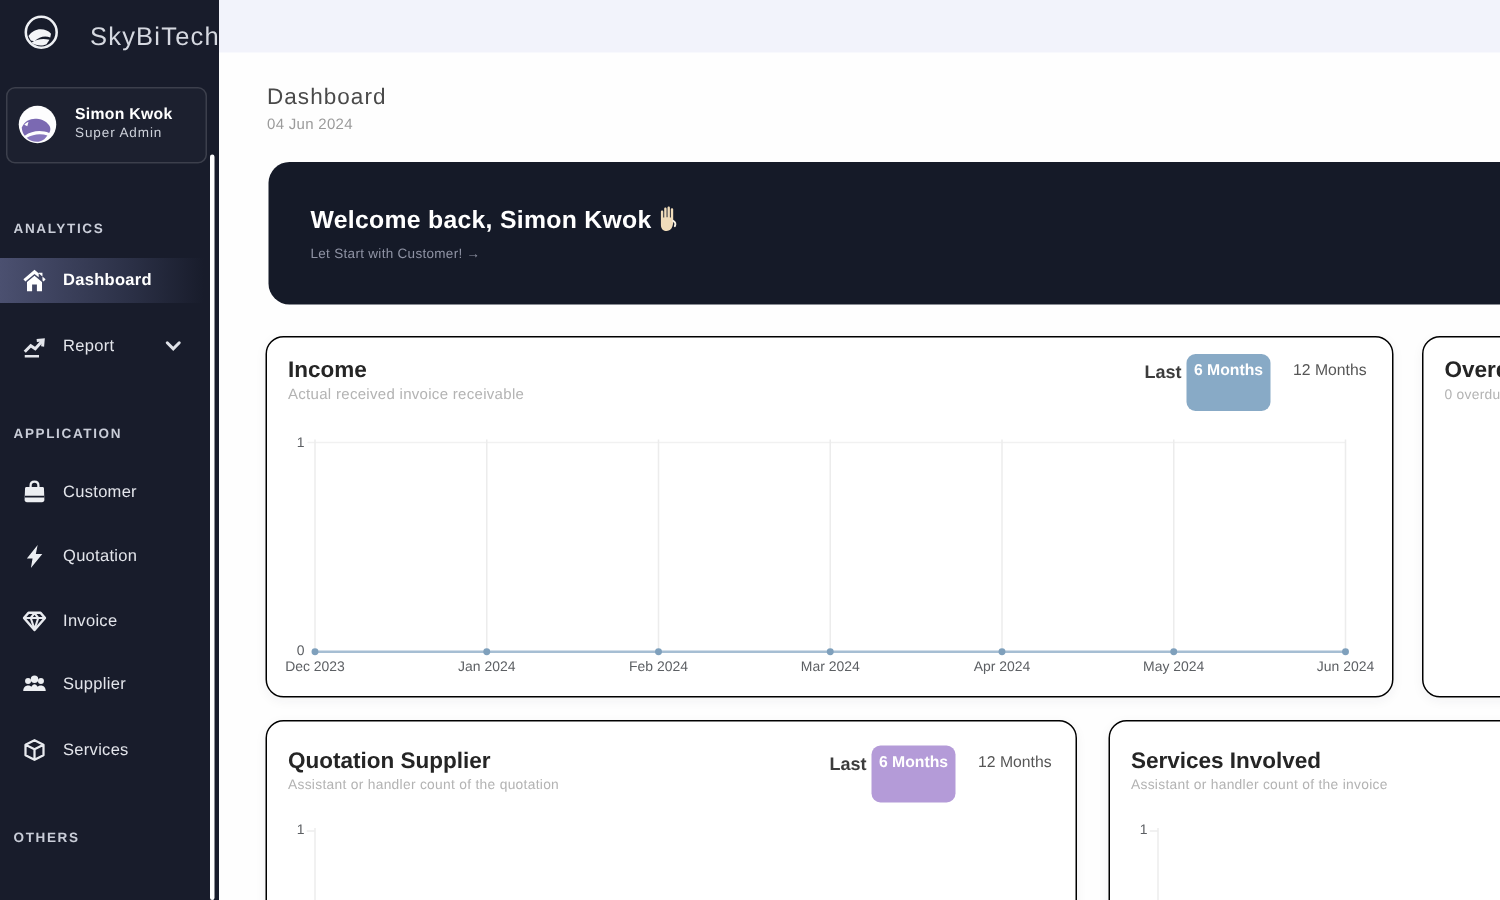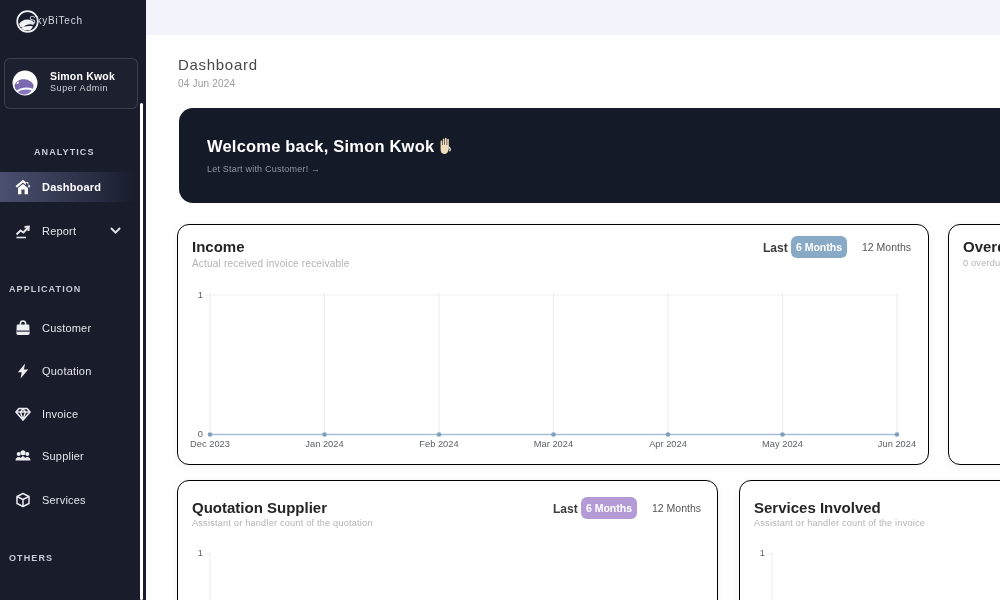--- a/index.html
+++ b/index.html
@@ -1,21 +1,21 @@
 <!DOCTYPE html>
 <html><head>
 <meta charset="utf-8">
 <style>
 * { margin:0; padding:0; box-sizing:border-box; }
 html,body { width:1000px; height:600px; overflow:hidden; font-family:"Liberation Sans", sans-serif; background:#fff; }
 .abs { position:absolute; }
 
 
 #sidebar { position:absolute; left:0; top:0; width:146px; height:600px; background:#181c2b; overflow:hidden; }
-#logo-txt { position:absolute; left:29px; top:15px; font-size:10px; color:#d5d8e0; letter-spacing:0.8px; font-weight:500; }
+#logo-txt { position:absolute; left:60px; top:15px; font-size:17px; color:#d5d8e0; letter-spacing:0.8px; font-weight:500; }
 #usercard { position:absolute; left:4px; top:58px; width:134px; height:51px; border:1px solid rgba(255,255,255,0.14); border-radius:6px; background:rgba(255,255,255,0.02); }
 #uname { position:absolute; left:45px; top:11px; font-size:10.5px; font-weight:700; color:#fff; letter-spacing:0.2px; }
 #urole { position:absolute; left:45px; top:24px; font-size:9px; color:#cdd1da; letter-spacing:0.6px; }
 .sec { position:absolute; left:9px; font-size:9px; font-weight:700; color:#c9cdd8; letter-spacing:1.1px; }
 .nav { position:absolute; left:0; width:146px; height:30px; }
 .nav .ic { position:absolute; left:14.5px; top:50%; transform:translateY(-50%); width:16px; height:16px; }
 .nav .tx { position:absolute; left:42px; top:50%; transform:translateY(-50%); font-size:11px; color:#e3e5eb; font-weight:500; letter-spacing:0.2px; }
 .nav.active { background:linear-gradient(90deg, #4b5070 0%, #2b3046 60%, rgba(24,28,43,0) 93%); }
 .nav.active .tx { color:#fff; font-weight:700; }
 #scrollbar { position:absolute; left:140px; top:103px; width:3px; height:497px; background:#fff; border-radius:2px; }
@@ -25,21 +25,21 @@
 #topstrip { position:absolute; left:0; top:0; width:854px; height:35px; background:#f2f3fb; }
 #pagetitle { position:absolute; left:32px; top:56px; font-size:15px; font-weight:500; color:#4a4a4a; letter-spacing:0.7px; }
 #pagedate { position:absolute; left:32px; top:78px; font-size:10px; color:#9b9b9b; letter-spacing:0.2px; }
 
 #banner { position:absolute; left:33px; top:108px; width:840px; height:95px; background:#151a28; border-radius:14px; }
 
 .card { position:absolute; background:#fff; border:1px solid #000000; border-radius:12px; box-shadow:0 2px 8px rgba(40,40,60,0.05); }
 .ctitle { position:absolute; left:14px; font-size:15px; font-weight:700; color:#252525; letter-spacing:0; }
 .csub { position:absolute; left:14px; font-size:9.2px; color:#b3b3b3; letter-spacing:0.2px; }
 .lastlbl { position:absolute; font-size:12px; font-weight:700; color:#3c3c3c; }
-.mbtn { position:absolute; width:56px; height:22px; border-radius:6px; color:#fff; font-size:10.5px; font-weight:600; text-align:center; line-height:22px; }
+.mbtn { position:absolute; width:56px; height:38px; border-radius:6px; color:#fff; font-size:10.5px; font-weight:600; text-align:center; line-height:22px; }
 .m12 { position:absolute; font-size:10.5px; color:#565656; }
 </style>
 </head>
 <body>
 <div id="sidebar">
   <svg class="abs" style="left:16px; top:9.5px;" width="23" height="23" viewBox="0 0 23 23">
     <circle cx="11.5" cy="11.5" r="10.3" fill="none" stroke="#eef0f4" stroke-width="1.7"></circle>
     <path d="M3 14 C5 11 8 9.5 11 9.5 C14 9.5 16.5 10.5 18 12.5 L17.5 15 C14 13.5 10 14.5 7 17.5 L4.5 17 Z" fill="#f4f5f8"></path>
     <path d="M5 18.5 C8 16 13 15.5 17 16.5 L15 19.5 C12 21 8 20.5 5 18.5 Z" fill="#f4f5f8"></path>
   </svg>
@@ -48,21 +48,21 @@
     <svg class="abs" style="left:7px; top:11px;" width="26" height="26" viewBox="0 0 26 26">
       <circle cx="13" cy="13" r="12.5" fill="#fdfdfe"></circle>
       <path d="M2.5 15 C4.5 10.5 8.5 8.8 12.5 9.2 C16.5 9.6 19.8 11.5 21.3 14.5 C21.8 16 21.6 17.5 20.8 18.7 C15.5 16.5 9.5 17 4.5 20.5 C3.3 19 2.6 17.2 2.5 15 Z" fill="#7b69b2"></path>
       <path d="M5.8 21.9 C10 19.3 15.5 18.9 19.6 20.3 C18 22.8 15.7 24.5 12.6 24.5 C9.9 24.5 7.5 23.6 5.8 21.9 Z" fill="#8676bd"></path>
       <path d="M4.2 13.2 C5 12.2 6 11.6 7 11.4 L6.2 14.2 Z" fill="#fdfdfe"></path>
     </svg>
     <div id="uname">Simon Kwok</div>
     <div id="urole">Super Admin</div>
   </div>
 
-  <div class="sec" style="top:147px;margin-left:25px;">ANALYTICS</div>
+  <div class="sec" style="top:147px;">ANALYTICS</div>
 
   <div class="nav active" style="top:172px;">
     <svg class="ic" viewBox="0 0 16 16">
         <path d="M8 0.8 L0.6 7.1 L1.9 8.7 L8 3.6 L10.8 5.9 L10.8 2.9 L13.3 2.9 L13.3 8 L14.1 8.7 L15.4 7.1 Z" fill="#fff"></path>
         <path d="M3 9 L8 4.9 L13 9 L13 15.2 L9.6 15.2 L9.6 10.6 L6.4 10.6 L6.4 15.2 L3 15.2 Z" fill="#fff"></path>
       </svg>
     <div class="tx">Dashboard</div>
   </div>
   <div class="nav" style="top:216px;">
     <svg class="ic" viewBox="0 0 16 16">

